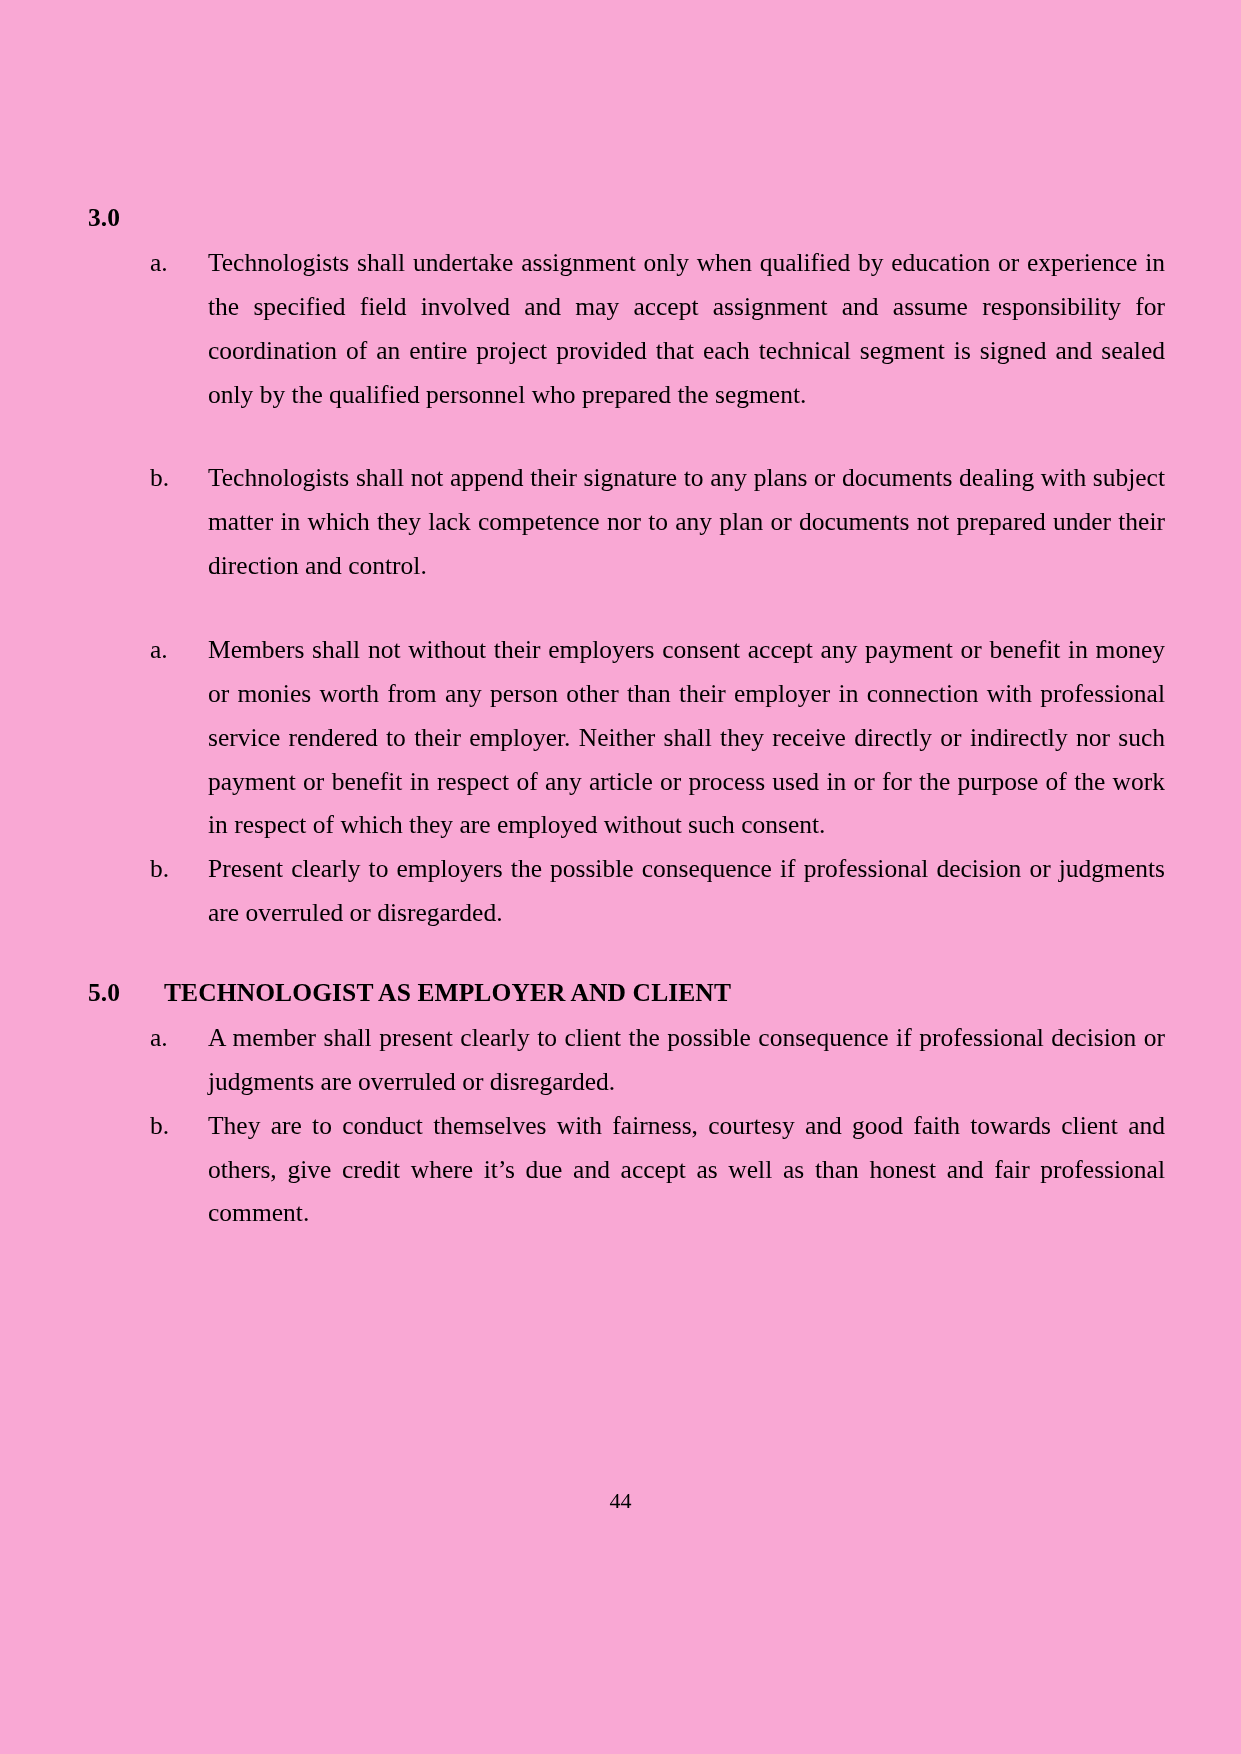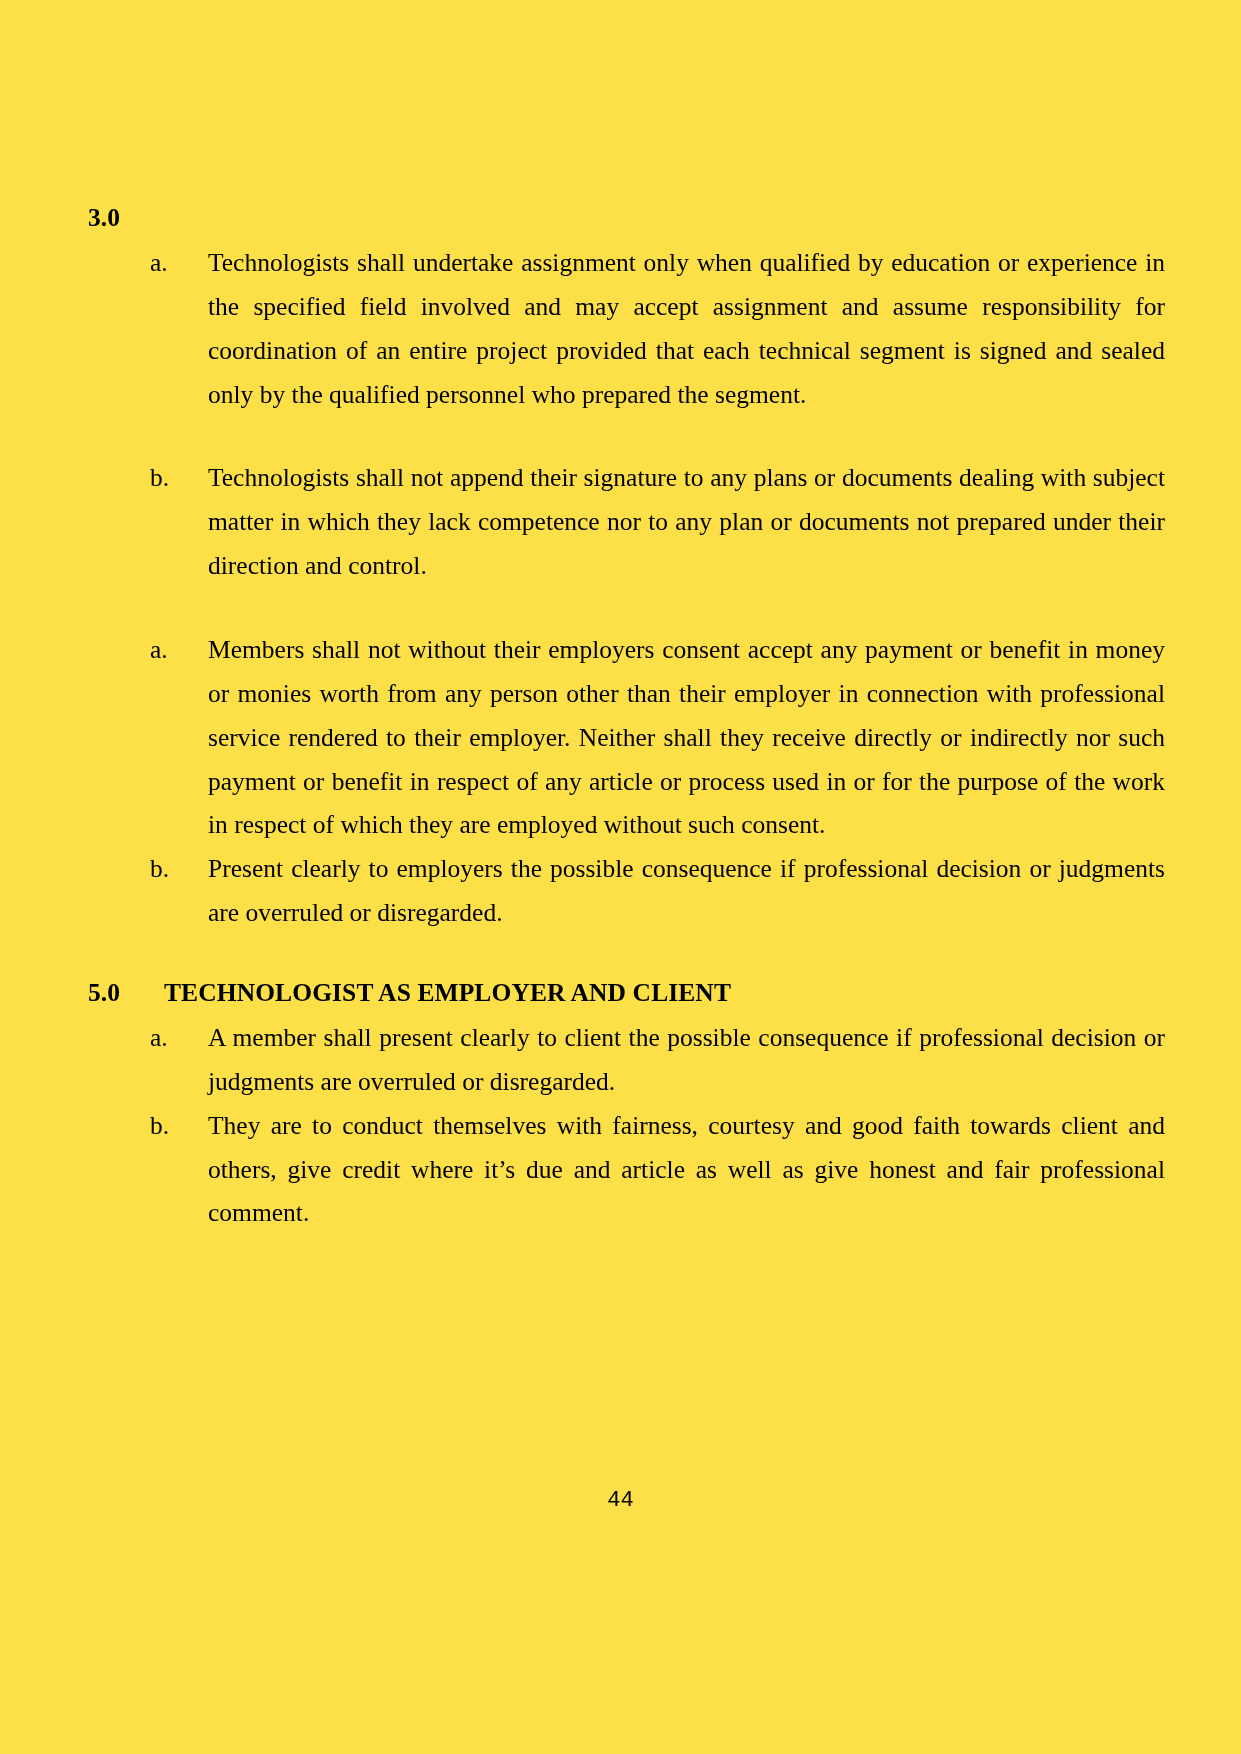--- a/index.html
+++ b/index.html
@@ -4,21 +4,21 @@
 <style>
   html, body {
     margin: 0;
     padding: 0;
     background: #ffffff;
   }
   .page {
     position: relative;
     width: 1241px;
     height: 1754px;
-    background: #fde047;
+    background: #f9a8d4;
     font-family: "Liberation Serif", "DejaVu Serif", serif;
     color: #000000;
     box-sizing: border-box;
     overflow: hidden;
   }
   .content {
     position: absolute;
     left: 88px;
     top: 200px;
     width: 1077px;
@@ -64,21 +64,21 @@
     margin-left: 44px;
   }
   .gap-lg { height: 40px; }
   .page-number {
     position: absolute;
     left: 0;
     right: 0;
     top: 1488px;
     text-align: center;
     font-size: 22px;
-    font-family: Liberation Mono, monospace;
+    font-family: Liberation Serif, serif;
   }
 </style>
 </head>
 <body>
 
 <div class="page">
 
   <div class="content">
 
     <div class="section">
@@ -115,21 +115,21 @@
       <div class="section-heading">
         <span class="section-num">5.0</span>
         <span class="section-title">TECHNOLOGIST AS EMPLOYER AND CLIENT</span>
       </div>
       <div class="item">
         <span class="item-label">a.</span>
         <span class="item-text">A member shall present clearly to client the possible consequence if professional decision or judgments are overruled or disregarded.</span>
       </div>
       <div class="item">
         <span class="item-label">b.</span>
-        <span class="item-text">They are to conduct themselves with fairness, courtesy and good faith towards client and others, give credit where it’s due and article as well as give honest and fair professional comment.</span>
+        <span class="item-text">They are to conduct themselves with fairness, courtesy and good faith towards client and others, give credit where it’s due and accept as well as than honest and fair professional comment.</span>
       </div>
     </div>
 
   </div>
 
   <div class="page-number">44</div>
 
 </div>
 
 </body></html>

